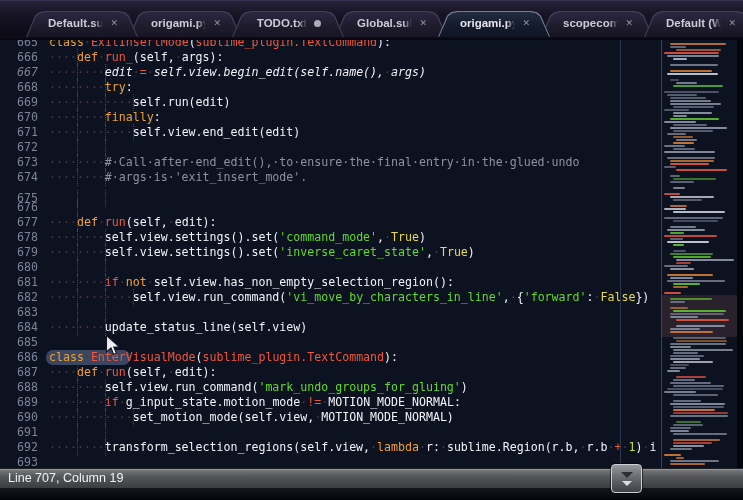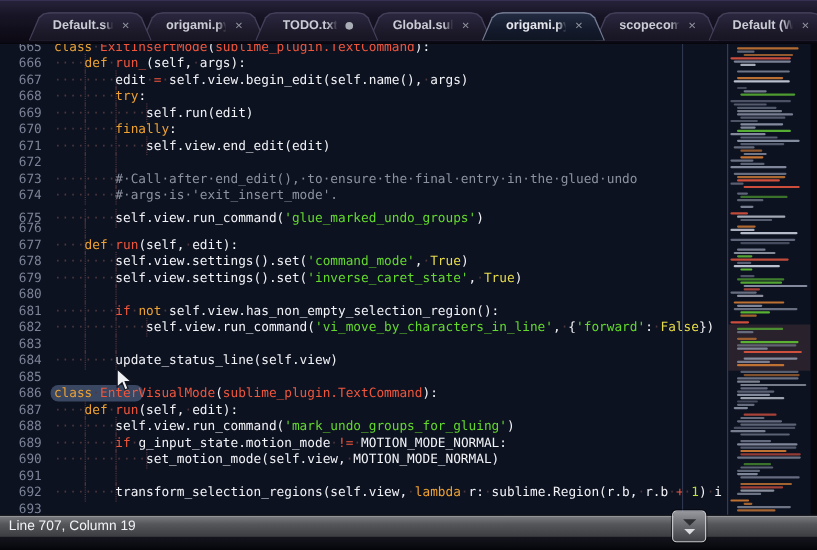--- a/index.html
+++ b/index.html
@@ -145,21 +145,21 @@
   <div class="editor" id="editor">
       <div class="row" style="top: -5.5px;">
         <span class="lnum">665</span>
         <span class="codeln"><span class="t-kw">class</span><span class="t-ws">·</span><span class="t-red">ExitInsertMode</span><span class="t-txt">(</span><span class="t-red">sublime_plugin.TextCommand</span><span class="t-txt">):</span></span>
       </div>
       <div class="row" style="top: 9.5px;">
         <span class="guide" style="left: 77px;"></span>
         <span class="lnum">666</span>
         <span class="codeln"><span class="t-ws">····</span><span class="t-kw">def</span><span class="t-ws">·</span><span class="t-red">run_</span><span class="t-txt">(self,</span><span class="t-ws">·</span><span class="t-txt">args):</span></span>
       </div>
-      <div class="row" style="top: 24.5px;">
+      <div class="row" style="top: 24.5px; font-style: italic;">
         <span class="guide" style="left: 77px;"></span>
         <span class="guide" style="left: 105px;"></span>
         <span class="lnum">667</span>
         <span class="codeln"><span class="t-ws">········</span><span class="t-txt">edit</span><span class="t-ws">·</span><span class="t-red">=</span><span class="t-ws">·</span><span class="t-txt">self.view.begin_edit(self.name(),</span><span class="t-ws">·</span><span class="t-txt">args)</span></span>
       </div>
       <div class="row" style="top: 39.5px;">
         <span class="guide" style="left: 77px;"></span>
         <span class="guide" style="left: 105px;"></span>
         <span class="lnum">668</span>
         <span class="codeln"><span class="t-ws">········</span><span class="t-kw">try</span><span class="t-txt">:</span></span>
@@ -199,21 +199,20 @@
       <div class="row" style="top: 129.5px;">
         <span class="guide" style="left: 77px;"></span>
         <span class="guide" style="left: 105px;"></span>
         <span class="lnum">674</span>
         <span class="codeln"><span class="t-ws">········</span><span class="t-com">#·args·is·'exit_insert_mode'.</span></span>
       </div>
       <div class="row" style="top: 151px;">
         <span class="guide" style="left: 77px;"></span>
         <span class="guide" style="left: 105px;"></span>
         <span class="lnum">675</span>
-        <span class="codeln"><span class="t-ws">········</span><span class="t-txt">self.view.run_command(</span><span class="t-str">'glue_marked_undo_groups'</span><span class="t-txt">)</span></span>
       </div>
       <div class="row" style="top: 159.5px;">
         <span class="guide" style="left: 77px;"></span>
         <span class="lnum">676</span>
         <span class="codeln"></span>
       </div>
       <div class="row" style="top: 174.5px;">
         <span class="guide" style="left: 77px;"></span>
         <span class="lnum">677</span>
         <span class="codeln"><span class="t-ws">····</span><span class="t-kw">def</span><span class="t-ws">·</span><span class="t-red">run</span><span class="t-txt">(self,</span><span class="t-ws">·</span><span class="t-txt">edit):</span></span>

